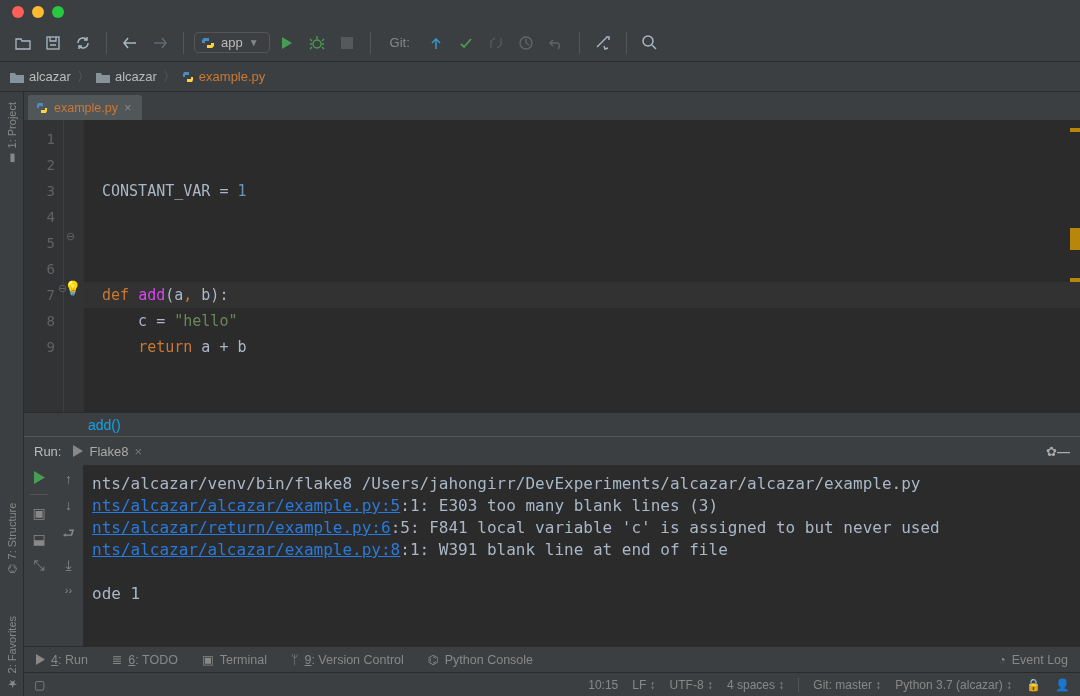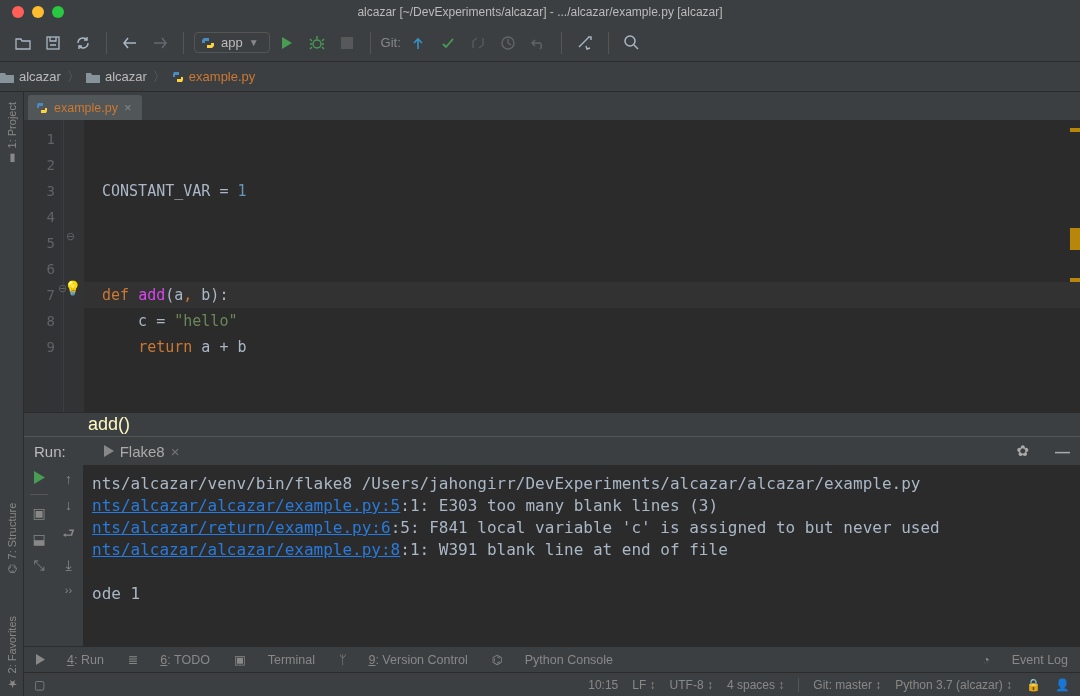--- a/index.html
+++ b/index.html
@@ -11,24 +11,24 @@
 .traffic { display: flex; gap: 8px; padding-left: 12px; }
 .dot { width: 12px; height: 12px; border-radius: 50%; }
 .red { background:#ff5f57;} .yellow{background:#febc2e;} .green{background:#28c840;}
 .title { position:absolute; left:0; right:0; text-align:center; font-size:12px; color:#bbb; }
 
 
 .toolbar { height: 38px; background:#3c3f41; border-bottom:1px solid #2b2b2b; display:flex; align-items:center; padding:0 10px; gap:4px;}
 .toolbar .sep { width:1px; height:22px; background:#555; margin:0 6px;}
 .tb-btn { width:26px; height:26px; display:flex; align-items:center; justify-content:center; color:#a9b7c6; border-radius:3px;}
 .run-config { display:flex; align-items:center; border:1px solid #555; border-radius:4px; padding:2px 10px 2px 6px; gap:6px; color:#bbb; font-size:13px;}
-.git-label { color:#888; font-size:13px; margin:0 0;}
-
-
-.breadcrumb { height:30px; background:#3c3f41; border-bottom:1px solid #2b2b2b; display:flex; align-items:center; gap:6px; font-size:13px; color:#bbb;}
+.git-label { color:#888; font-size:13px; margin:0 9px;}
+
+
+.breadcrumb { height:30px; background:#3c3f41; border-bottom:1px solid #2b2b2b; display:flex; align-items:center; padding-left:10px; gap:6px; font-size:13px; color:#bbb;}
 .crumb { display:flex; align-items:center; gap:5px;}
 .chev { color:#666; }
 .file-py { color:#cc7832; font-weight:500;}
 
 
 .main-area { flex:1; display:flex; background:#2b2b2b; overflow:hidden;}
 .left-strip { width:24px; background:#3c3f41; border-right:1px solid #2b2b2b; display:flex; flex-direction:column; align-items:center; padding-top:4px; gap:30px; color:#888; font-size:11px;}
 .vert-label { writing-mode: vertical-rl; transform: rotate(180deg); display:flex; align-items:center; gap:4px; padding:6px 0;}
 .left-strip .spacer{flex:1;}
 
@@ -46,59 +46,58 @@
 .gutter-extra { width:20px; background:#313335; position:relative;}
 .fold { position:absolute; left:2px; color:#606366; font-size:11px;}
 .bulb { position:absolute; left:0; color:#ffc66d; font-size:14px;}
 .code { flex:1; font-family:Menlo,Consolas,monospace; font-size:15px; color:#a9b7c6; padding:6px 0 0 18px; line-height:26px; white-space:pre; position:relative;}
 .line7bg { position:absolute; left:0; right:0; height:26px; background:#323232; z-index:0;}
 .kw{color:#cc7832;} .str{color:#6a8759;} .num{color:#6897bb;} .fn{color:#d946ef;} .self{color:#a9b7c6;}
 .err-mark { position:absolute; right:0; top:0; width:10px;}
 .err-tick { position:absolute; right:0; width:10px; height:4px; background:#b8860b;}
 
 
-.editor-crumb { height:24px; background:#3c3f41; border-top:1px solid #2b2b2b; color:#fef9c3; font-size:18px; display:flex; align-items:center; padding-left:64px;}
+.editor-crumb { height:24px; background:#3c3f41; border-top:1px solid #2b2b2b; color:#0ea5e9; font-size:14px; display:flex; align-items:center; padding-left:64px;}
 
 
 .runwin { height:210px; background:#2b2b2b; border-top:1px solid #555; display:flex; flex-direction:column;}
-.run-header { height:28px; background:#3c3f41; display:flex; align-items:center; padding:0 10px; font-size:15px; color:#bbb; gap:26px;}
+.run-header { height:28px; background:#3c3f41; display:flex; align-items:center; padding:0 10px; font-size:13px; color:#bbb; gap:0;}
 .run-tab { display:flex; align-items:center; gap:6px; color:#aaa;padding-left:12px;}
 .run-header .fill{flex:1;}
 .run-body { flex:1; display:flex; overflow:hidden;}
 .run-tool-col { width:30px; background:#3c3f41; display:flex; flex-direction:column; align-items:center; padding:6px 0; gap:10px;}
 .run-tool-col2 { width:30px; background:#3c3f41; display:flex; flex-direction:column; align-items:center; padding:6px 0; gap:10px; border-right:1px solid #2b2b2b;}
 .rtool{color:#888; font-size:14px;}
 .rtool.play{color:#499c54;}
 .rsep{width:18px;height:1px;background:#555;}
 .console { flex:1; font-family:Menlo,Consolas,monospace; font-size:16px; color:#a9b7c6; padding:8px 0 0 8px; white-space:pre; line-height:22px; overflow:hidden;}
 .console .link{color:#287bde; text-decoration:underline;}
 
 
 .bottom-tabs { height:26px; background:#3c3f41; border-top:1px solid #2b2b2b; display:flex; align-items:center; padding:0 12px; gap:24px; font-size:12.5px; color:#888;}
-.btab{display:flex; align-items:center; gap:22px;}
+.btab{display:flex; align-items:center; gap:6px;}
 .btab .u{text-decoration:underline;}
 .bottom-tabs .fill{flex:1;}
 
 
 .status { height:24px; background:#3c3f41; border-top:1px solid #2b2b2b; display:flex; align-items:center; padding:0 10px; gap:14px; font-size:12px; color:#888;}
 .status .fill{flex:1;}
 .updown::after{content:" \2195";}
 
 svg { display:block; }
 </style>
 </head>
 <body>
 
 <div class="titlebar">
   <div class="traffic">
     <div class="dot red"></div>
     <div class="dot yellow"></div>
     <div class="dot green"></div>
   </div>
-  <div class="title">alcazar [~/DevExperiments/alcazar] - .../alcazar/example.py [alcazar]</div>
 </div>
 
 <div class="toolbar">
   <div class="tb-btn">
       <svg width="16" height="14" viewBox="0 0 16 14" fill="none" stroke="#a9b7c6" stroke-width="1.3">
         <path d="M1 3h5l1 2h8v8H1z"></path>
       </svg>
     </div>
   <div class="tb-btn">
       <svg width="14" height="14" viewBox="0 0 14 14" fill="none" stroke="#a9b7c6" stroke-width="1.3">

